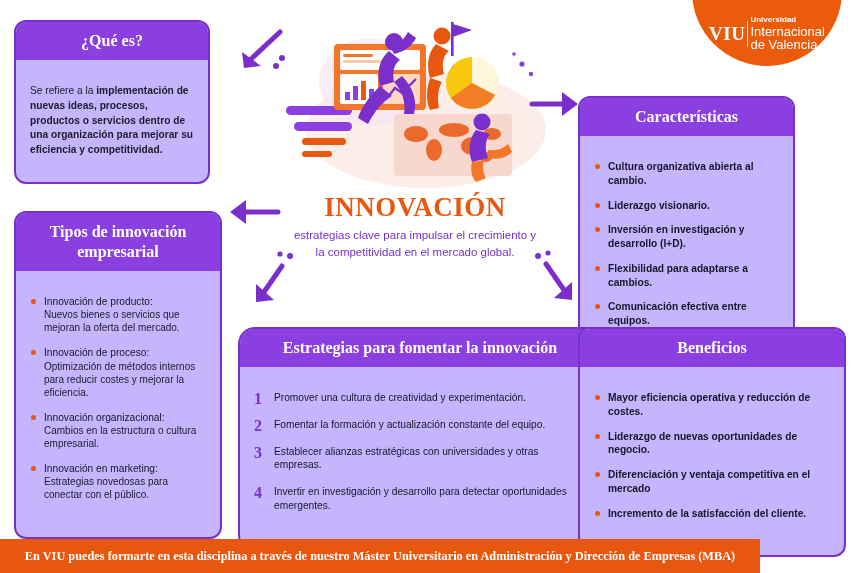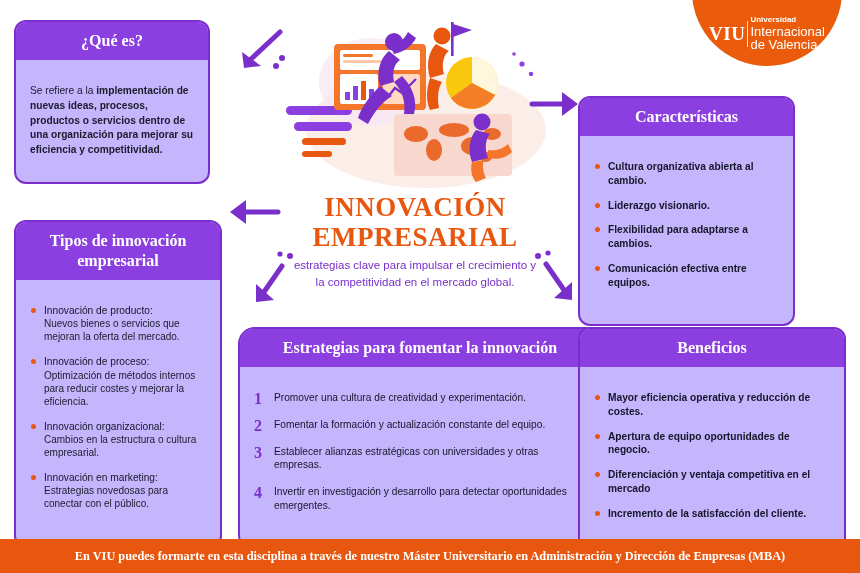--- a/index.html
+++ b/index.html
@@ -174,21 +174,21 @@
     top: -3px;
     color: #7A2FCB;
     font-weight: bold;
     font-size: 16px;
     font-family: "Liberation Serif", serif;
   }
 
   
   #card-que-es       { left: 14px;  top: 20px;  width: 196px; }
   #card-caracteristicas { left: 578px; top: 96px; width: 217px; }
-  #card-tipos        { left: 14px;  top: 220px; width: 208px; }
+  #card-tipos        { left: 14px;  top: 211px; width: 208px; }
   #card-estrategias  { left: 238px; top: 327px; width: 364px; border-radius: 17px; }
   #card-beneficios   { left: 578px; top: 327px; width: 268px; }
 
   #card-que-es .card-body { font-size: 10.2px; }
   #card-que-es .card-body b { font-weight: bold; }
 
   
   .center-title {
     position: absolute;
     left: 290px;
@@ -215,21 +215,21 @@
   }
 
   
   .arrow { position: absolute; }
 
   
   .footer {
     position: absolute;
     left: 0;
     bottom: 0;
-    width: 860px;
+    width: 760px;
     height: 34px;
     background: #E8570F;
     color: #ffffff;
     display: flex;
     align-items: center;
     justify-content: center;
     font-family: "Liberation Serif", serif;
     font-weight: bold;
     font-size: 12.3px;
     text-align: center;
@@ -365,37 +365,37 @@
     <svg width="52" height="62" viewBox="0 0 52 62">
       <path d="M16 14 L34 40" stroke="#7A2FCB" stroke-width="5" fill="none" stroke-linecap="round"></path>
       <path d="M42 32 L42 50 L24 48 Z" fill="#7A2FCB"></path>
       <circle cx="8" cy="6" r="3" fill="#7A2FCB"></circle>
       <circle cx="18" cy="3" r="2.6" fill="#7A2FCB"></circle>
     </svg>
   </div>
 
   <div class="center-title">
     <span class="l1">INNOVACIÓN</span>
-    <span class="l2">EMPRESARIAL</span>
     <span class="sub">estrategias clave para impulsar el crecimiento y la competitividad en el mercado global.</span>
   </div>
 
   <div class="card" id="card-que-es">
     <div class="card-header">¿Qué es?</div>
     <div class="card-body">
       <span>Se refiere a la </span><b>implementación de nuevas ideas, procesos, productos o servicios dentro de una organización para mejorar su eficiencia y competitividad.</b>
     </div>
   </div>
 
   <div class="card" id="card-caracteristicas">
     <div class="card-header">Características</div>
     <div class="card-body">
       <ul class="bullets">
         <li>Cultura organizativa abierta al cambio.</li>
         <li>Liderazgo visionario.</li>
+        <li>Inversión en investigación y desarrollo (I+D).</li>
         <li>Flexibilidad para adaptarse a cambios.</li>
         <li>Comunicación efectiva entre equipos.</li>
       </ul>
     </div>
   </div>
 
   <div class="card" id="card-tipos">
     <div class="card-header">Tipos de innovación empresarial</div>
     <div class="card-body">
       <ul class="tipos">
@@ -441,21 +441,21 @@
         </li>
       </ol>
     </div>
   </div>
 
   <div class="card" id="card-beneficios">
     <div class="card-header">Beneficios</div>
     <div class="card-body">
       <ul class="bullets">
         <li>Mayor eficiencia operativa y reducción de costes.</li>
-        <li>Apertura de equipo oportunidades de negocio.</li>
+        <li>Liderazgo de nuevas oportunidades de negocio.</li>
         <li>Diferenciación y ventaja competitiva en el mercado</li>
         <li>Incremento de la satisfacción del cliente.</li>
       </ul>
     </div>
   </div>
 
   <div class="footer">
     <span>En VIU puedes formarte en esta disciplina a través de nuestro Máster Universitario en Administración y Dirección de Empresas (MBA)</span>
   </div>
 

